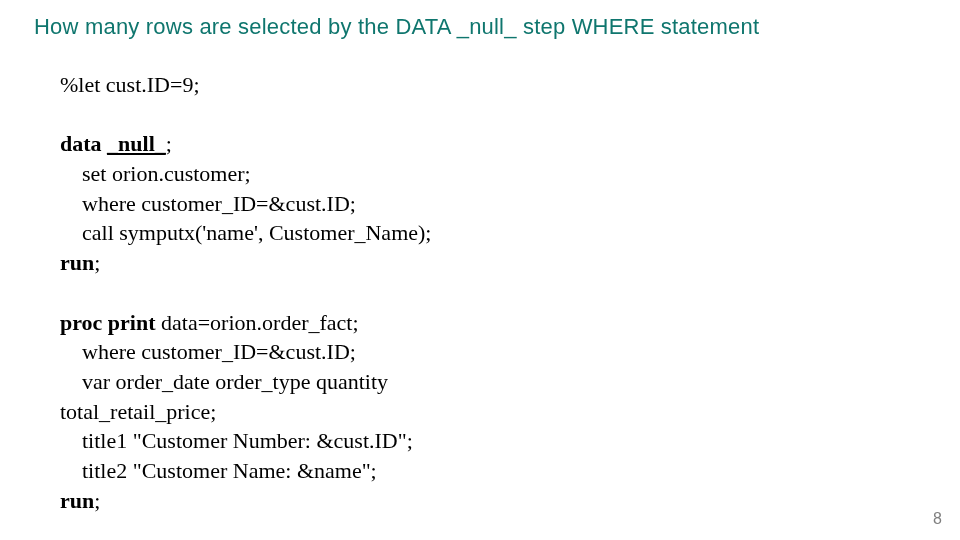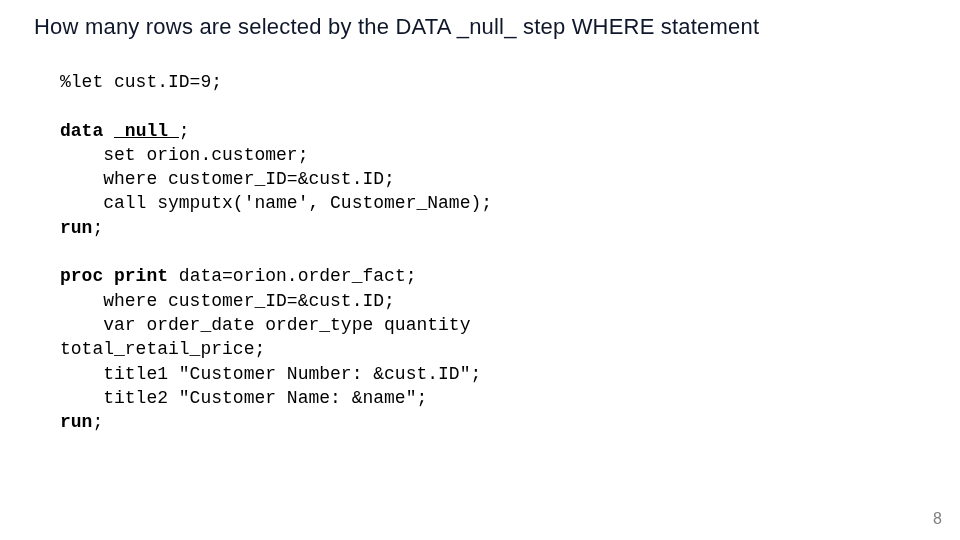--- a/index.html
+++ b/index.html
@@ -17,29 +17,29 @@
     width: 960px;
     height: 540px;
     box-sizing: border-box;
   }
   .title {
     position: absolute;
     left: 34px;
     top: 14px;
     font-size: 22px;
     font-weight: 400;
-    color: #0f172a;
+    color: #0f766e;
     letter-spacing: 0.2px;
   }
   .codeblock {
     position: absolute;
     left: 60px;
     top: 70px;
-    font-family: Liberation Mono, monospace;
-    font-size: 18px;
+    font-family: Liberation Serif, serif;
+    font-size: 22px;
     line-height: 1.35;
     white-space: pre;
     color: #000;
   }
   .kw { font-weight: 700; color: #000; }
   .underlined { font-weight: 700; text-decoration: underline; }
   .pagenum {
     position: absolute;
     right: 18px;
     bottom: 12px;

